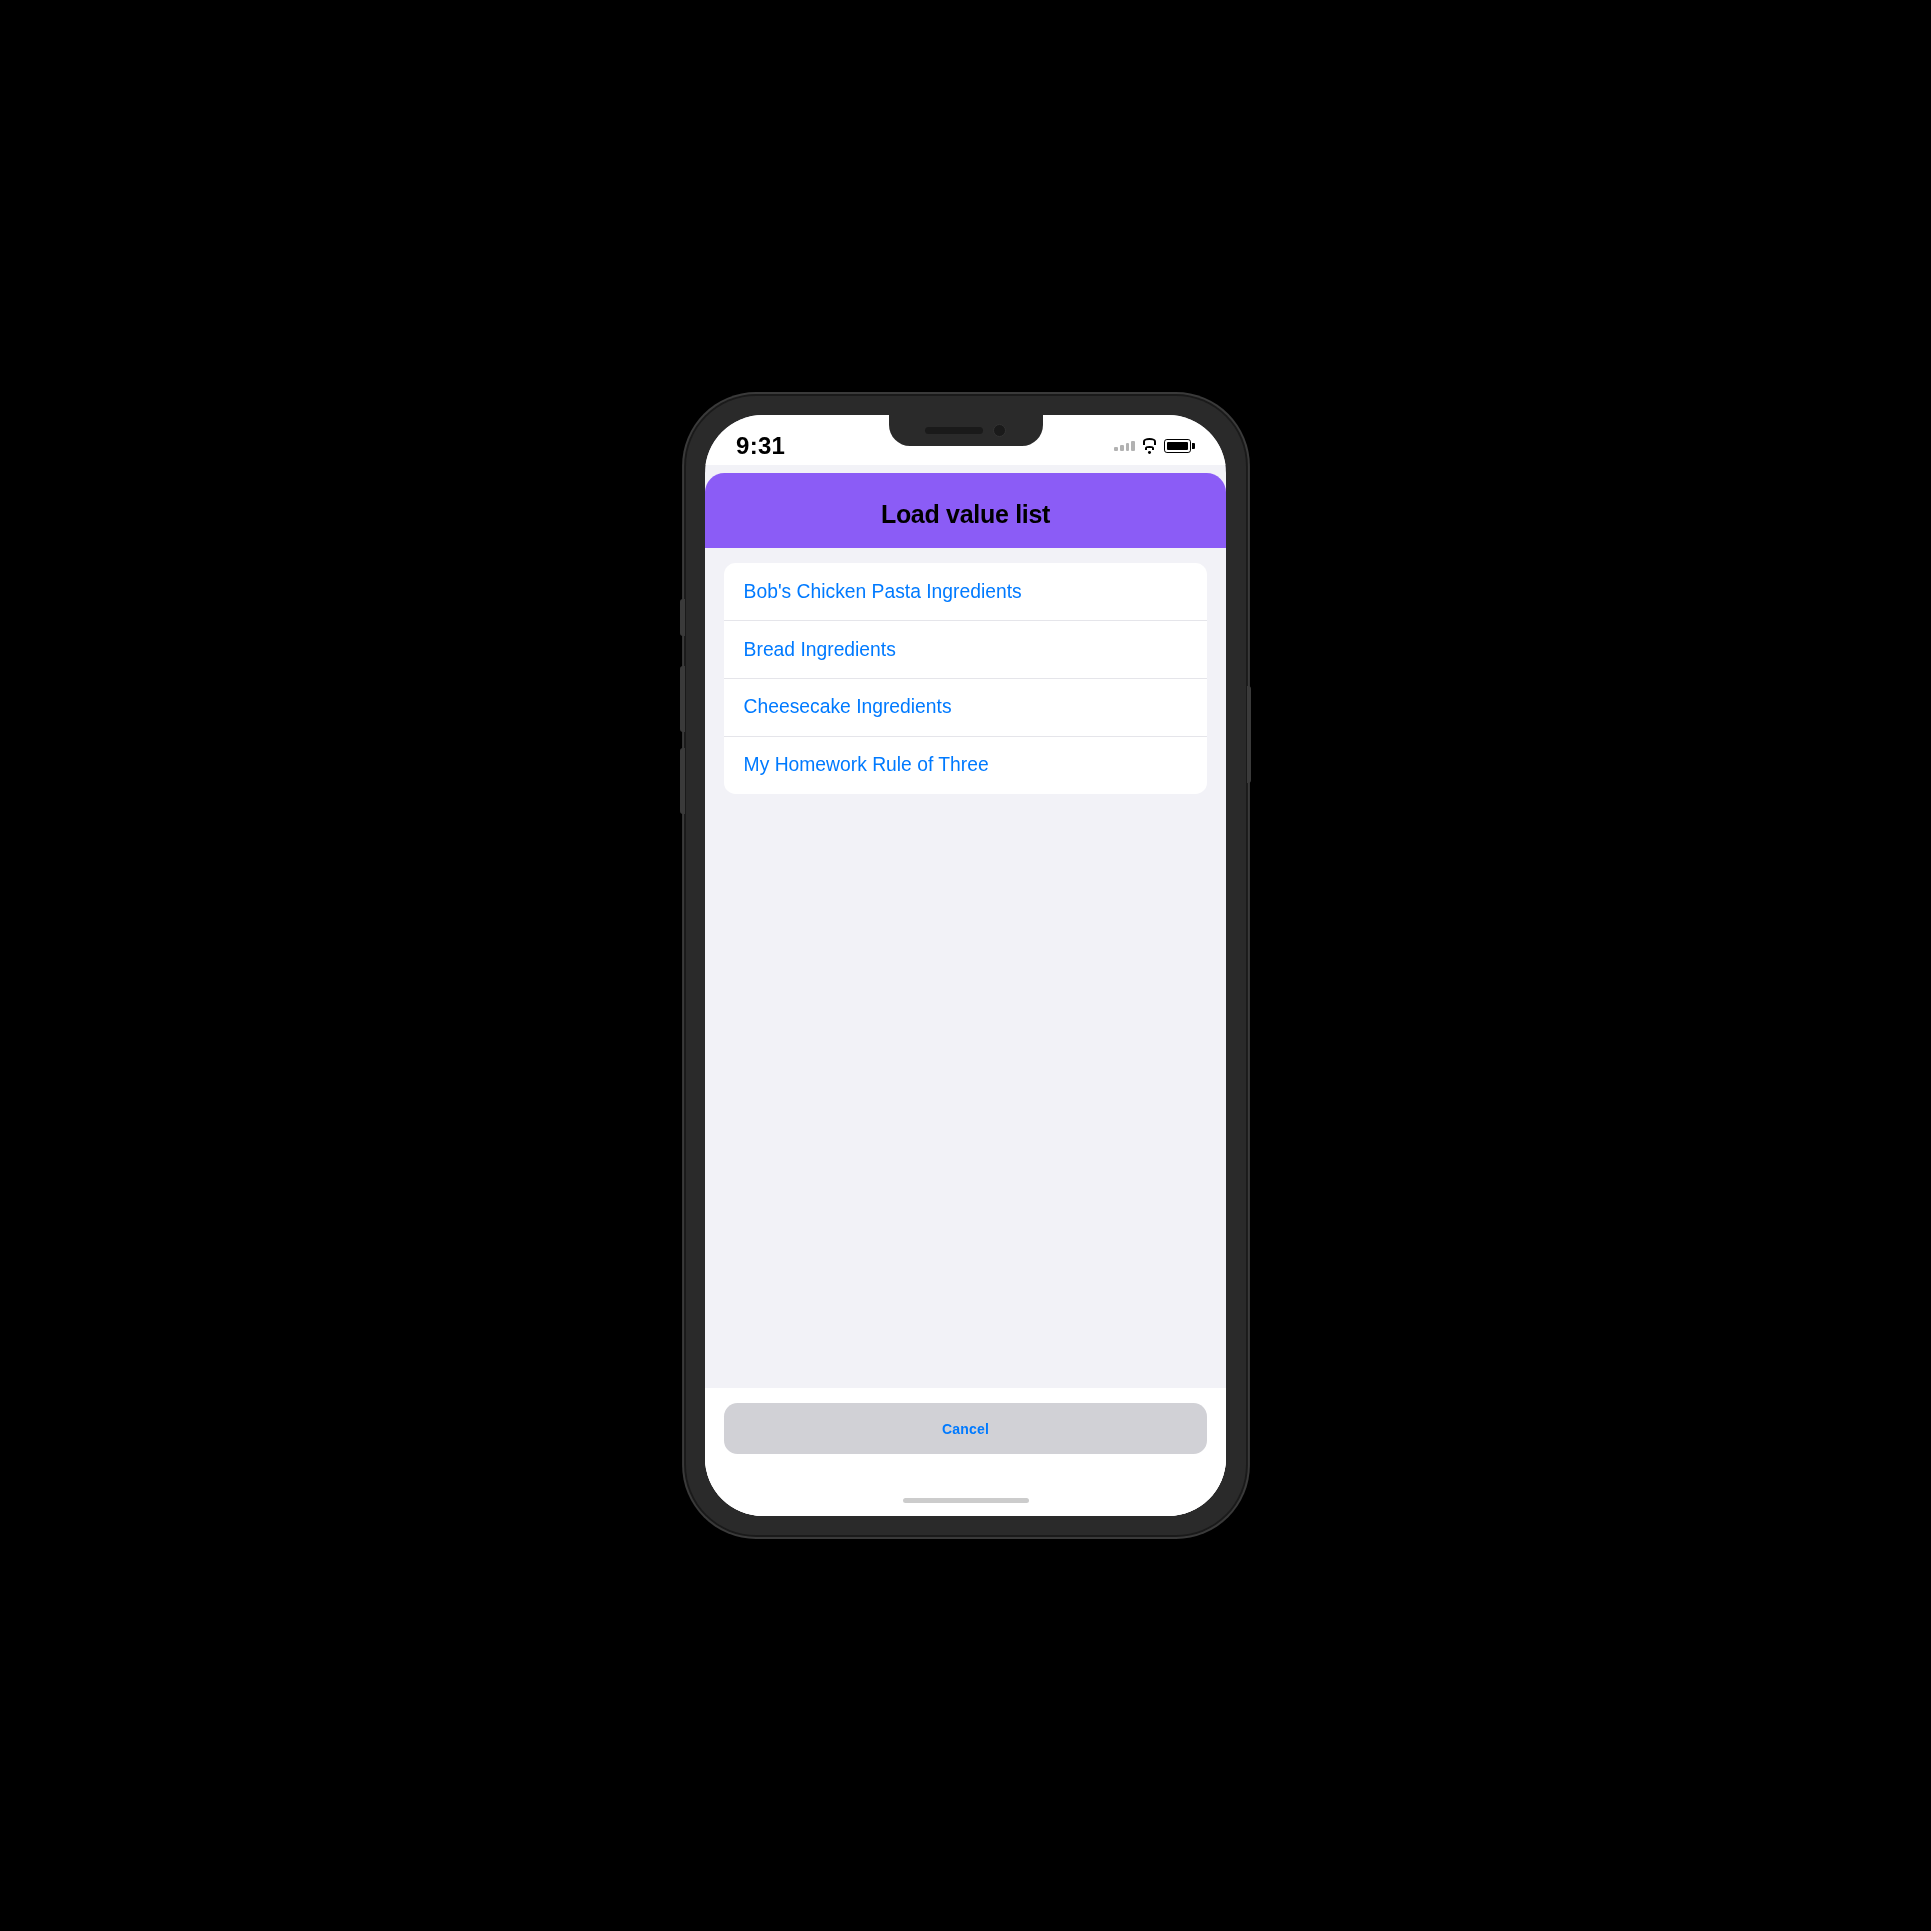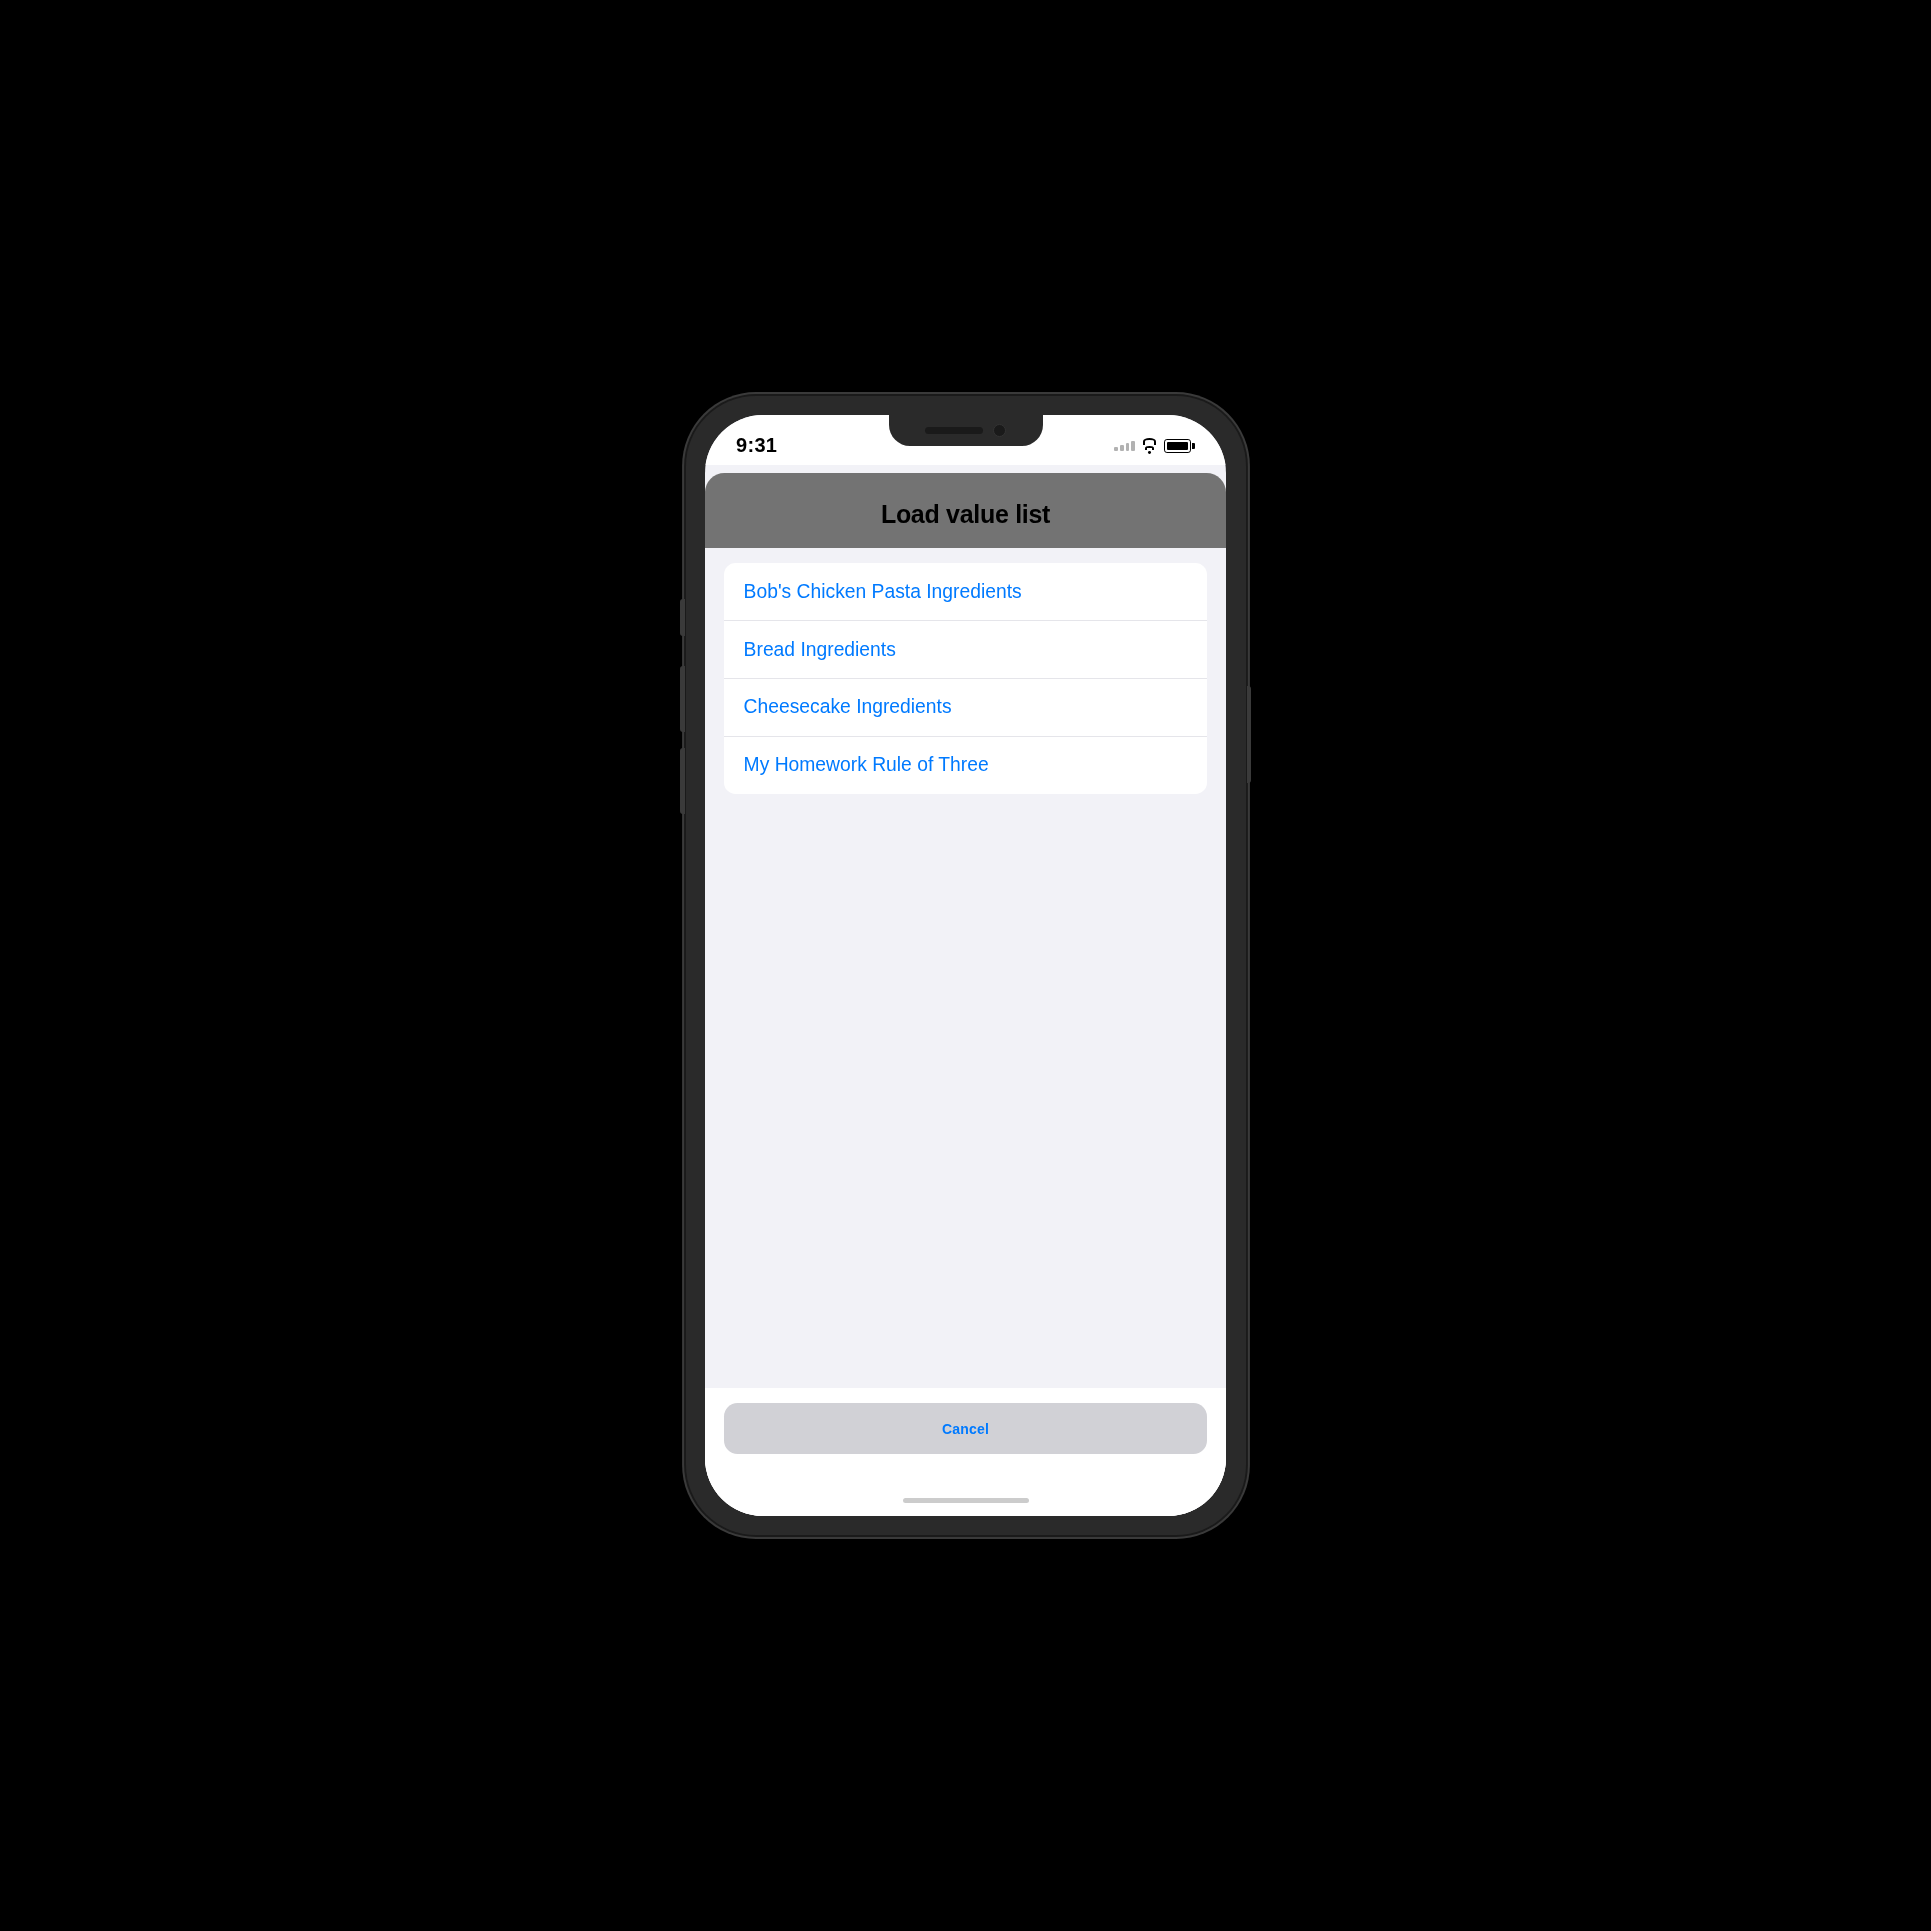--- a/index.html
+++ b/index.html
@@ -84,21 +84,21 @@
       background: white;
       display: flex;
       align-items: center;
       justify-content: space-between;
       padding: 11.6px 31px 0 31px;
       flex-shrink: 0;
       position: relative;
     }
 
     .status-time {
-      font-size: 20px;
+      font-size: 24px;
       font-weight: 600;
       color: #000;
       letter-spacing: 0.3px;
     }
 
     .status-icons {
       display: flex;
       align-items: center;
       gap: 7.7px;
     }
@@ -139,21 +139,21 @@
       flex-direction: column;
       background: white;
       border-radius: 19.3px 19.3px 0 0;
       margin-top: 7.7px;
       overflow: hidden;
     }
 
     .modal-header {
       padding: 27px 19.3px 19.3px;
       text-align: center;
-      background: #737373;
+      background: #8b5cf6;
       flex-shrink: 0;
     }
 
     .modal-title {
       font-size: 25px;
       font-weight: 700;
       color: #000;
       letter-spacing: -0.3px;
     }
 

